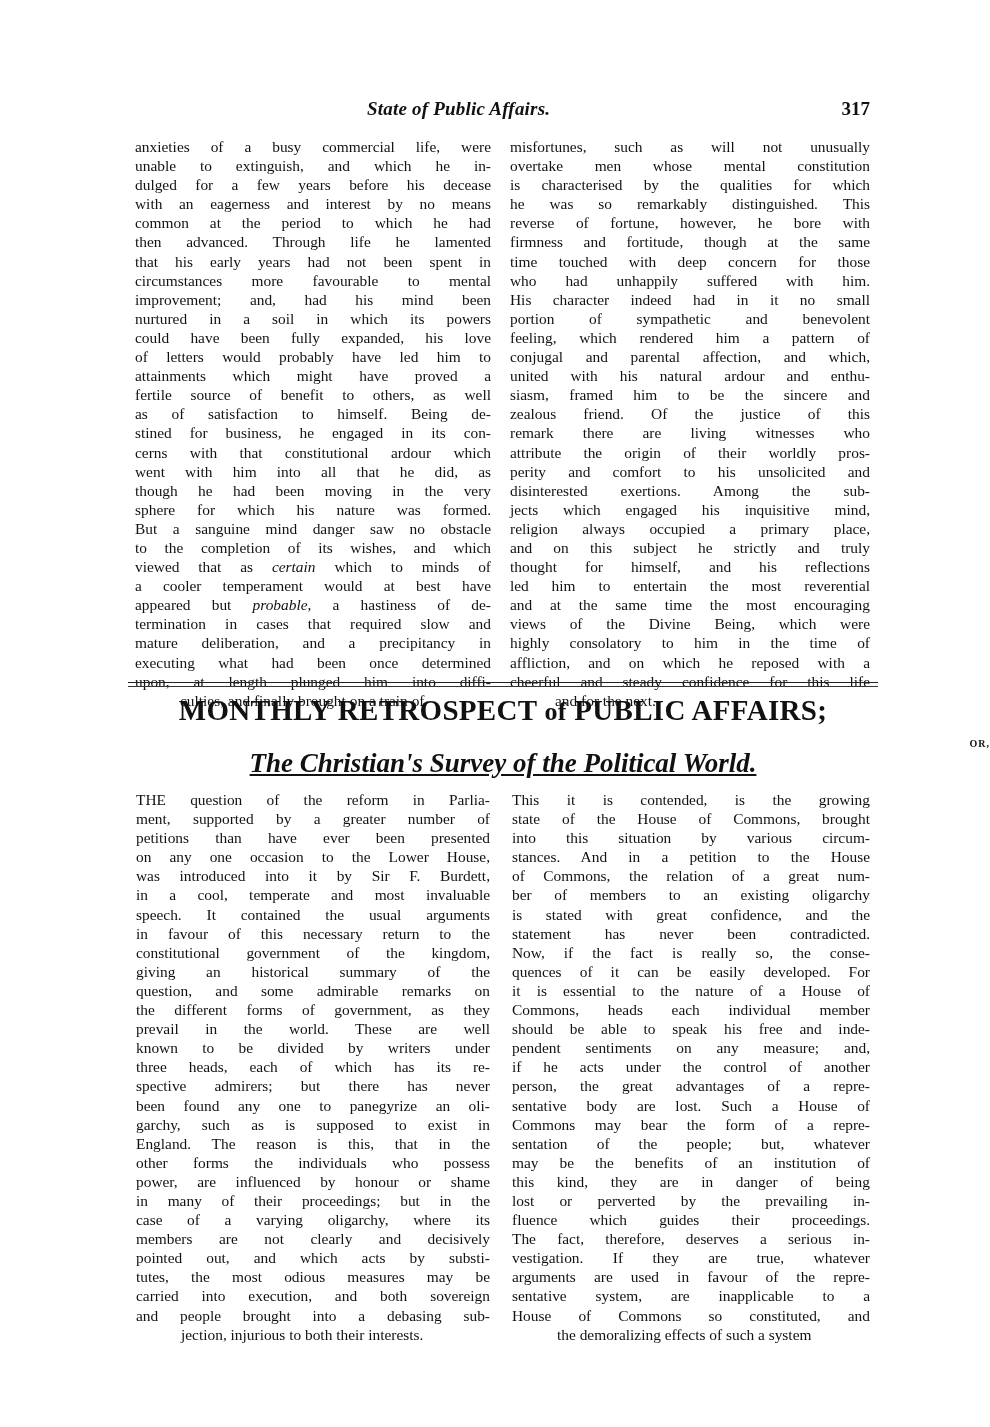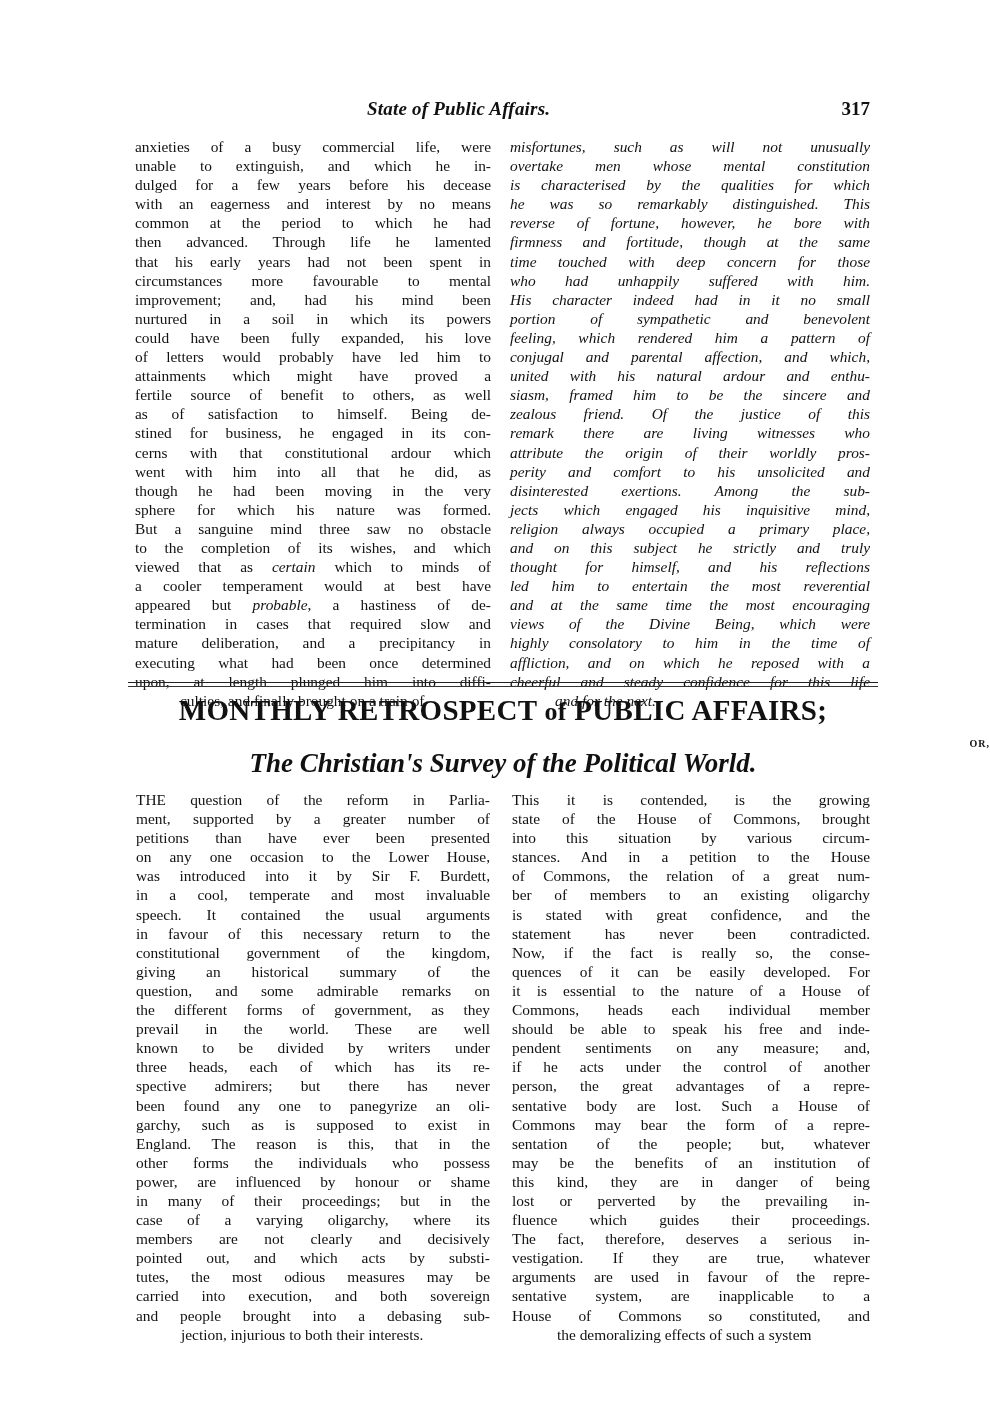--- a/index.html
+++ b/index.html
@@ -9,35 +9,35 @@
 
   .running-head { position: absolute; top: 96px; left: 130px; width: 740px; height: 30px; }
   .running-title { position: absolute; left: 237px; top: 2px; font-style: italic; font-weight: bold;
                    font-size: 19px; letter-spacing: 0.2px; }
   .page-number { position: absolute; right: 0; top: 2px; font-weight: bold; font-size: 19px; }
 
   .col { position: absolute; font-size: 15.4px; line-height: 19.1px; text-align: justify; }
   .col .line { display: block; white-space: nowrap; text-align-last: justify; text-align: justify; }
   .col .line.last { text-align-last: left; margin-left: 45px; }
   .top-left { left: 135px; top: 137px; width: 356px; }
-  .top-right { left: 510px; top: 137px; width: 360px; font-style: italic; }
+  .top-right { left: 510px; top: 137px; width: 360px; }
   .bot-left { left: 136px; top: 790px; width: 354px; }
   .bot-right { left: 512px; top: 790px; width: 358px; }
 
   .rule { position: absolute; left: 128px; width: 750px; height: 0; border-top: 1.6px solid #222; }
   .rule1 { top: 682px; }
   .rule2 { top: 686px; border-top: 0.8px solid #333; }
 
   .section-title { position: absolute; left: 128px; top: 694px; width: 750px; text-align: center;
                    font-weight: bold; font-size: 29px; letter-spacing: 0.3px; white-space: nowrap; }
   .section-title .small { font-size: 26px; }
   .section-or { position: absolute; left: 0; top: 738px; width: 990px; text-align: right;
                 font-size: 10px; font-weight: bold; letter-spacing: 1px; }
   .section-subtitle { position: absolute; left: 128px; top: 748px; width: 750px; text-align: center;
-                      font-style: italic; font-weight: bold; font-size: 27px; white-space: nowrap; }
+                      font-style: italic; font-weight: bold; font-size: 27px; white-space: nowrap; text-decoration: underline; }
   em { font-style: italic; }
 </style>
 </head>
 <body>
 
 <div class="page">
 
   <div class="running-head">
     <span class="running-title">State of Public Affairs.</span>
     <span class="page-number">317</span>
@@ -57,21 +57,21 @@
       <span class="line">could have been fully expanded, his love</span>
       <span class="line">of letters would probably have led him to</span>
       <span class="line">attainments which might have proved a</span>
       <span class="line">fertile source of benefit to others, as well</span>
       <span class="line">as of satisfaction to himself.  Being de-</span>
       <span class="line">stined for business, he engaged in its con-</span>
       <span class="line">cerns with that constitutional ardour which</span>
       <span class="line">went with him into all that he did, as</span>
       <span class="line">though he had been moving in the very</span>
       <span class="line">sphere for which his nature was formed.</span>
-      <span class="line">But a sanguine mind three saw no obstacle</span>
+      <span class="line">But a sanguine mind danger saw no obstacle</span>
       <span class="line">to the completion of its wishes, and which</span>
       <span class="line">viewed that as <em>certain</em> which to minds of</span>
       <span class="line">a cooler temperament would at best have</span>
       <span class="line">appeared but <em>probable</em>, a hastiness of de-</span>
       <span class="line">termination in cases that required slow and</span>
       <span class="line">mature deliberation, and a precipitancy in</span>
       <span class="line">executing what had been once determined</span>
       <span class="line">upon, at length plunged him into diffi-</span>
       <span class="line last">culties, and finally brought on a train of</span>
     </div>

